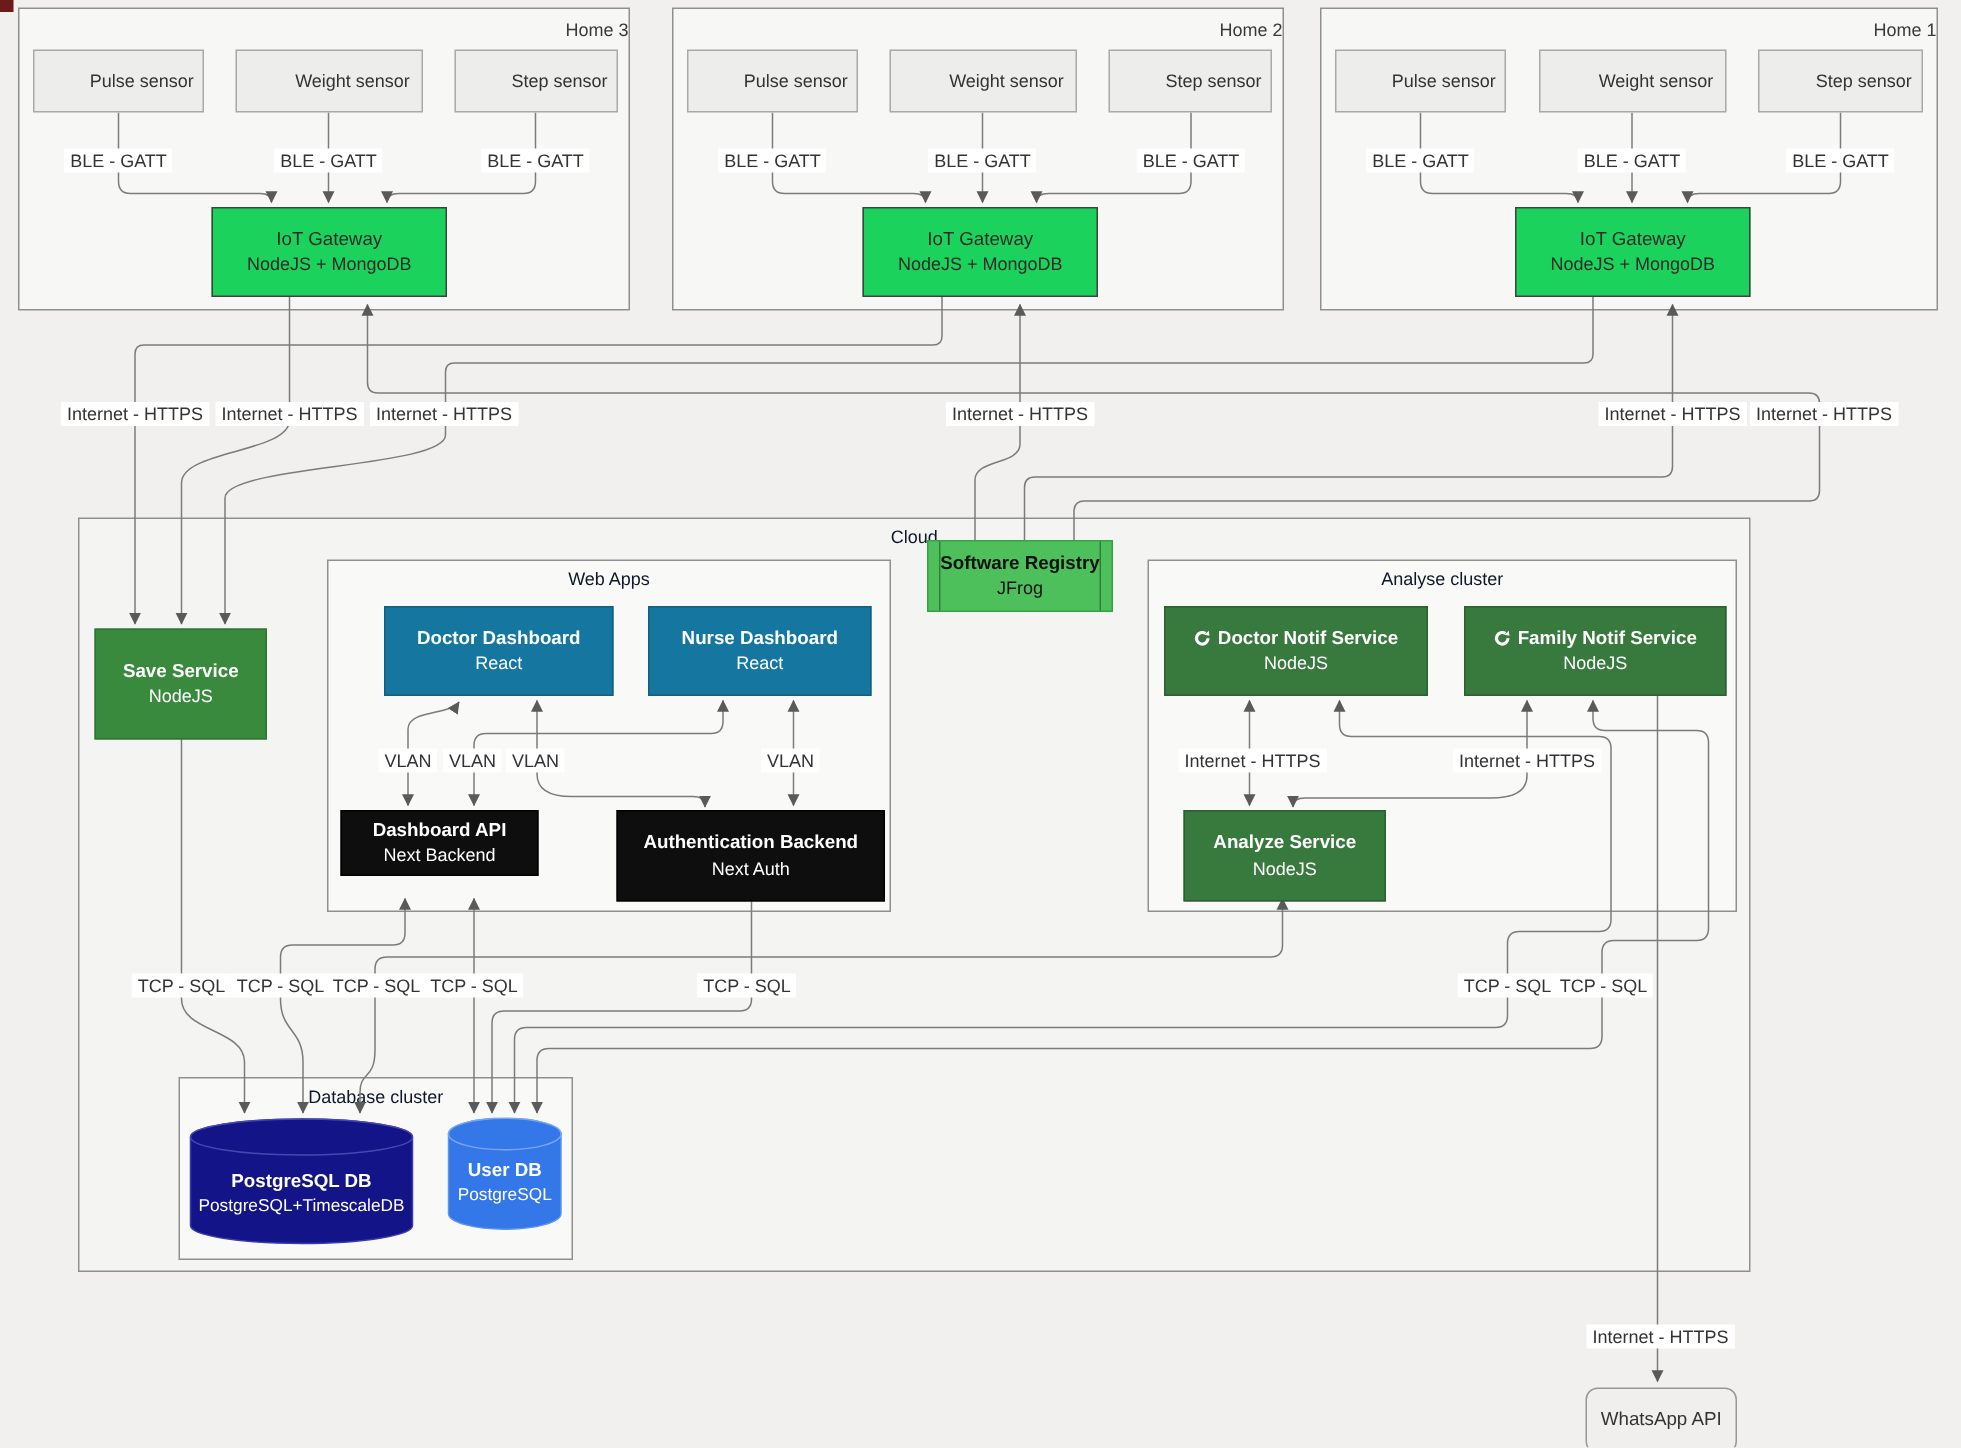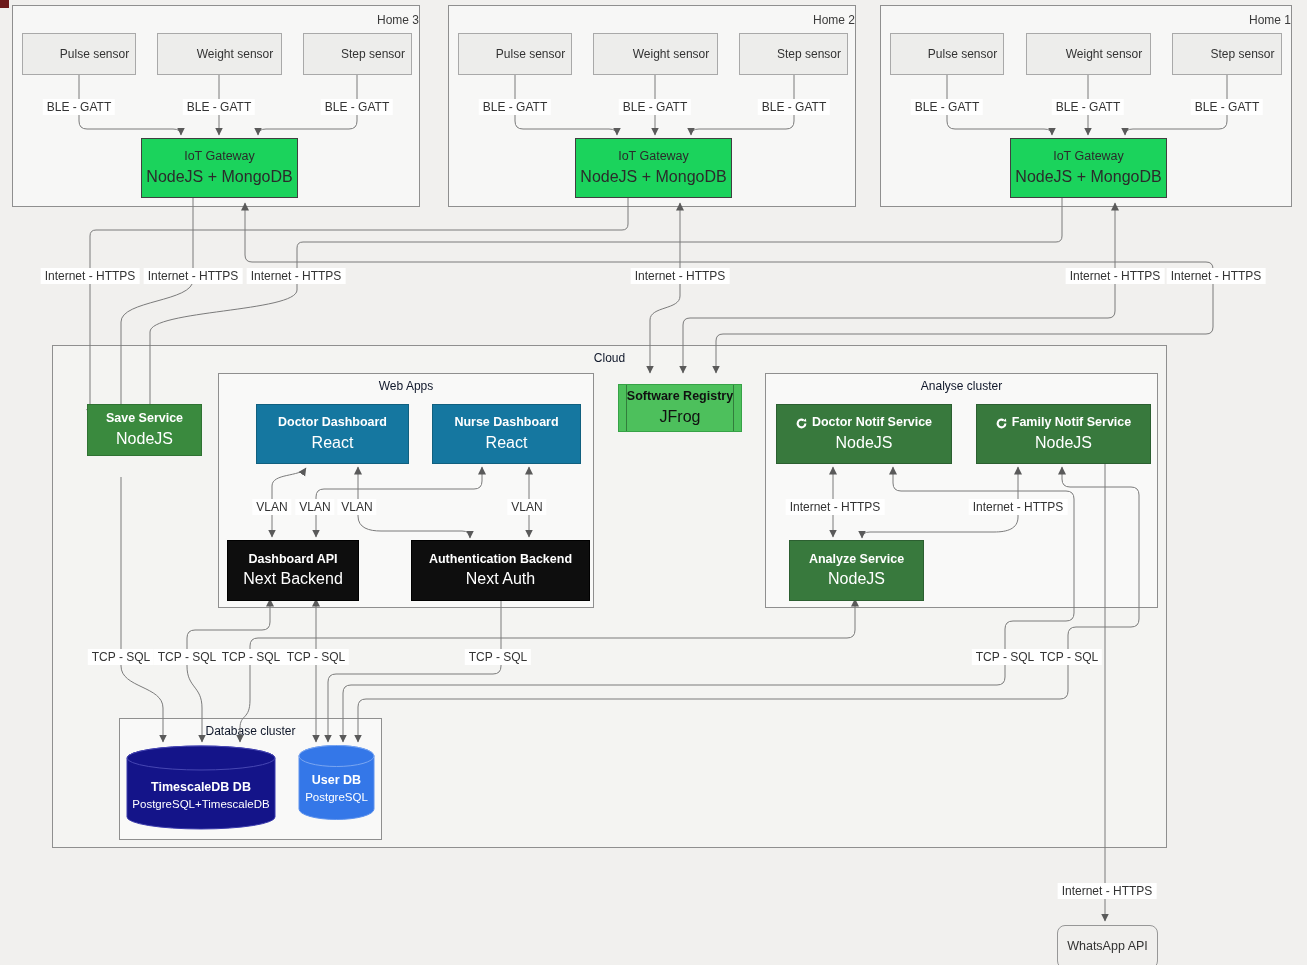--- a/index.html
+++ b/index.html
@@ -9,21 +9,21 @@
   }
   html,body{margin:0;padding:0;background:var(--bg);font-family:"Liberation Sans","DejaVu Sans",sans-serif;}
   .stage{position:relative;width:1307px;height:965px;overflow:hidden;background:var(--bg);}
   .container{position:absolute;border:1px solid #8f8f8f;box-sizing:border-box;background:rgba(255,255,255,0.45);z-index:1;}
   .clabel{position:absolute;top:5px;left:0;right:0;text-align:center;font-size:12px;color:#0f172a;}
   svg.edges{position:absolute;left:0;top:0;z-index:2;}
   .edge{fill:none;stroke:var(--line);stroke-width:1;}
   .node{position:absolute;display:flex;flex-direction:column;justify-content:center;align-items:center;
         text-align:center;box-sizing:border-box;z-index:3;line-height:1.25;}
   .node .t{font-weight:bold;font-size:12.5px;}
-  .node .s{font-size:16px;margin-top:2px;}
+  .node .s{font-size:12px;margin-top:2px;}
   .sensor{background:#ededeb;border:1px solid #a9a9a9;color:#333;font-size:12px;padding-left:31px;}
   .gateway{background:var(--gw);border:1px solid #404040;color:#2b2b2b;}
   .savebox{background:var(--save);border:1px solid #2f7233;color:#fff;}
   .regbox{background:var(--reg);border:1px solid #36a246;color:#111;}
   .regbox .bar{position:absolute;top:0;bottom:0;width:1px;background:rgba(0,0,0,0.35);}
   .dashbox{background:var(--dash);border:1px solid #11607f;color:#fff;}
   .blkbox{background:var(--blk);border:1px solid #000;color:#fff;}
   .notifbox{background:var(--notif);border:1px solid #2c5f31;color:#fff;}
   .titlerow{display:flex;align-items:center;gap:5px;}
   .sync{width:11px;height:11px;}
@@ -149,43 +149,43 @@
     <span>Weight sensor</span>
     </div>
   <div class="node sensor" style="left:1172px;top:33px;width:110px;height:42px;">
     <span>Step sensor</span>
     </div>
   <div class="node gateway" style="left:1010px;top:138px;width:157px;height:60px;">
     <span class="t" style="font-weight:normal">IoT Gateway</span>
     <span class="s">NodeJS + MongoDB</span>
     </div>
 
-  <div class="node savebox" style="left:63px;top:404px;width:115px;height:52px;margin-left:24px;">
+  <div class="node savebox" style="left:63px;top:419px;width:115px;height:74px;">
     <span class="t">Save Service</span>
     <span class="s">NodeJS</span>
     </div>
 
   <div class="node dashbox" style="left:256px;top:404px;width:153px;height:60px;">
     <span class="t">Doctor Dashboard</span>
     <span class="s">React</span>
     </div>
   <div class="node dashbox" style="left:432px;top:404px;width:149px;height:60px;">
     <span class="t">Nurse Dashboard</span>
     <span class="s">React</span>
     </div>
-  <div class="node blkbox" style="left:227px;top:540px;width:132px;height:61px;">
+  <div class="node blkbox" style="left:227px;top:540px;width:132px;height:44px;">
     <span class="t">Dashboard API</span>
     <span class="s">Next Backend</span>
     </div>
   <div class="node blkbox" style="left:411px;top:540px;width:179px;height:61px;">
     <span class="t">Authentication Backend</span>
     <span class="s">Next Auth</span>
     </div>
 
-  <div class="node regbox" style="left:618px;top:384px;width:124px;height:48px;">
+  <div class="node regbox" style="left:618px;top:360px;width:124px;height:48px;">
     <span class="bar" style="left:7px;"></span>
     <span class="bar" style="right:7px;"></span>
     <span class="t">Software Registry</span>
     <span class="s">JFrog</span>
     </div>
 
   <div class="node notifbox" style="left:776px;top:404px;width:176px;height:60px;">
     <span class="titlerow">
       <svg class="sync" viewBox="0 0 12 12">
           <path d="M10.2 6a4.2 4.2 0 1 1-1.9-3.5" fill="none" stroke="#fff" stroke-width="2.3"></path>
@@ -209,21 +209,21 @@
     <span class="t">Analyze Service</span>
     <span class="s">NodeJS</span>
     </div>
 
   <div class="cyl" style="left:126px;top:745px;width:150px;height:85px;">
     <svg width="150" height="85">
       <path d="M1,13 V72 A74,12 0 0 0 149,72 V13 A74,12 0 0 0 1,13 Z" fill="#141489" stroke="#3a3aad" stroke-width="1"></path>
       <ellipse cx="75" cy="13" rx="74" ry="12" fill="#141489" stroke="#4747b3" stroke-width="1"></ellipse>
     </svg>
     <div class="txt" style="top:34px;">
-      <div class="t">TimescaleDB DB</div>
+      <div class="t">PostgreSQL DB</div>
       <div class="s">PostgreSQL+TimescaleDB</div>
     </div>
   </div>
   <div class="cyl" style="left:298px;top:745px;width:77px;height:76px;">
     <svg width="77" height="76">
       <path d="M1,11 V64 A37.5,10.5 0 0 0 76,64 V11 A37.5,10.5 0 0 0 1,11 Z" fill="#3477e8" stroke="#5e93ee" stroke-width="1"></path>
       <ellipse cx="38.5" cy="11" rx="37.5" ry="10.5" fill="#3477e8" stroke="#7aa6f1" stroke-width="1"></ellipse>
     </svg>
     <div class="txt" style="top:27px;">
       <div class="t">User DB</div>

